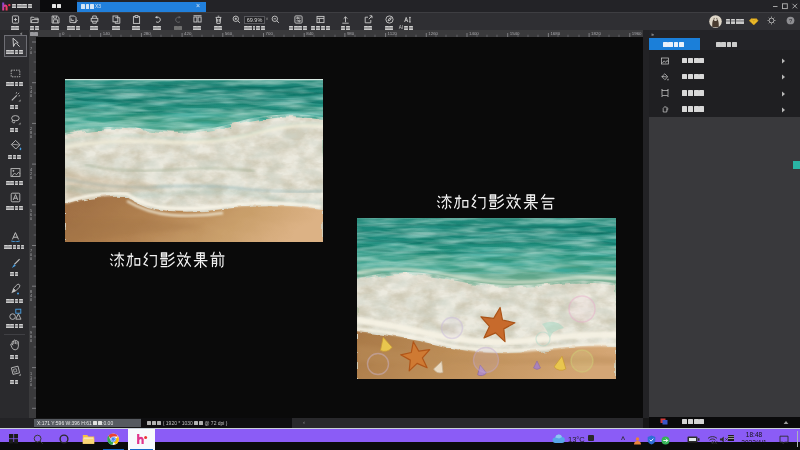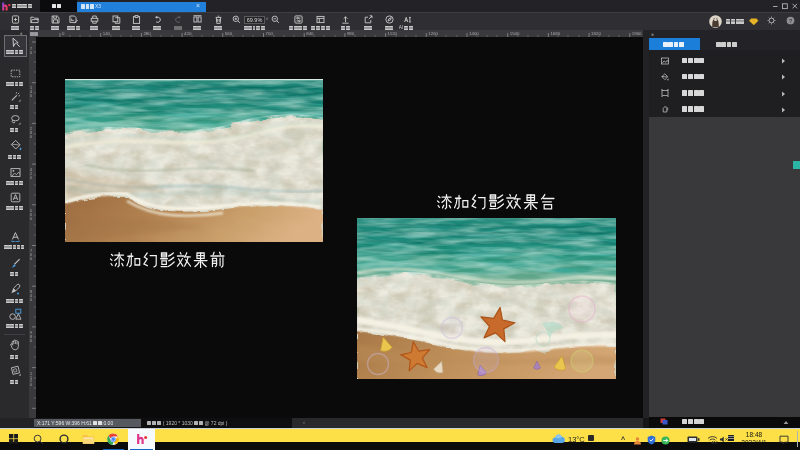--- a/index.html
+++ b/index.html
@@ -7,21 +7,21 @@
 #hruler>svg,#vruler>svg{display:block}
 #stage{position:relative;width:800px;height:450px}
 
 #titlebar{left:0;top:0;width:800px;height:12px;background:#232327}
 #hruler{left:29px;top:30px;width:614px;height:7px;background:#3a3a3c}
 #vruler{left:29px;top:37px;width:7px;height:381px;background:#3a3a3c}
 #canvas{left:36px;top:37px;width:607px;height:381px;background:#0a0a0a}
 #vscroll{left:643px;top:30px;width:6px;height:388px;background:#222225}
 #rpanel{left:649px;top:30px;width:151px;height:388px;background:#39393c}
 #statusbar{left:0;top:418px;width:649px;height:10px;background:#161617}
-#taskbar{left:0;top:428px;width:800px;height:14px;background:#fde047}
+#taskbar{left:0;top:428px;width:800px;height:14px;background:#8b5cf6}
 
 .lbl{font-size:0;line-height:0;white-space:nowrap}
 .z{display:inline-block;background:linear-gradient(#d0d0d0 0 0.9px,#939395 0.9px 1.7px,#c6c6c6 1.7px 2.5px,#9b9b9d 2.5px 3.3px,#c9c9c9 3.3px 100%);width:4px;height:4.6px;margin-right:0.8px;border-radius:0.5px;vertical-align:top}
 .z:last-child{margin-right:0}
 </style></head>
 <body>
 <div id="stage">
 <div class="abs" id="titlebar">
 
   <svg class="abs" style="left:2px;top:1.5px" width="9" height="9" viewBox="0 0 9 9">

